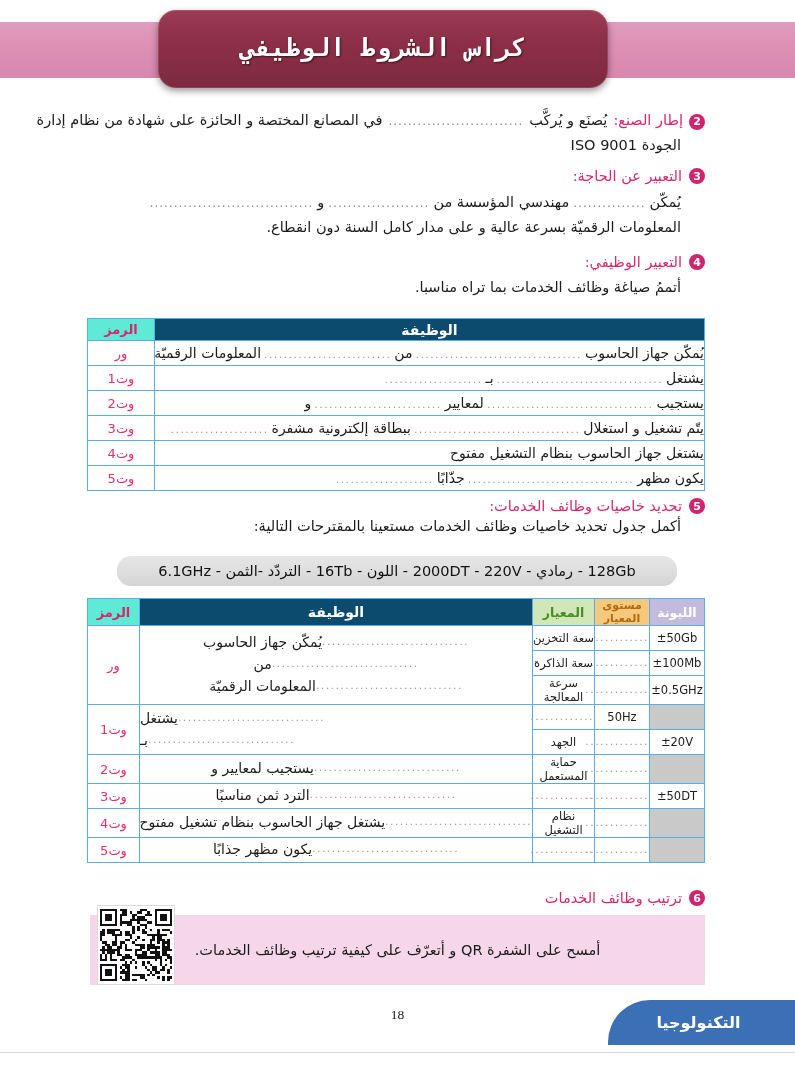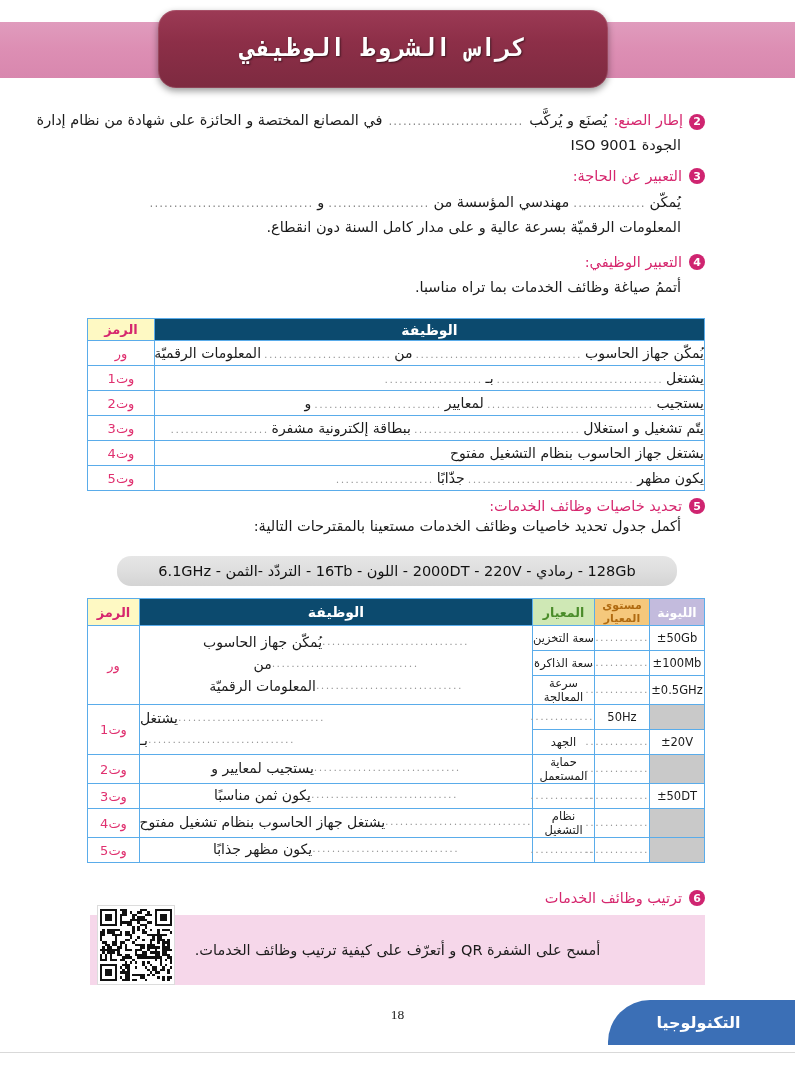--- a/index.html
+++ b/index.html
@@ -56,21 +56,21 @@
     font-size:11px; font-weight:bold; line-height:1;
     font-family:"DejaVu Sans","Liberation Sans",sans-serif;
   }
   .body-line { font-size:14.5px; color:#1b1b1b; line-height:1.75; }
   .dots { color:#8a8a8a; letter-spacing:1px; font-size:12px; }
 
   
   .tbl { position:absolute; border-collapse:collapse; table-layout:fixed; }
   .tbl td, .tbl th { border:1px solid #5aacea; padding:0; }
   .th-code {
-    background:#fef9c3; color:#d6276e; font-weight:bold;
+    background:#5eead4; color:#d6276e; font-weight:bold;
     font-size:13px; text-align:center; height:22px;
   }
   .th-func {
     background:#0c4a6e; color:#ffffff; font-weight:bold;
     font-size:14px; text-align:center; height:22px;
   }
   .th-crit { background:#cfe8b5; color:#4a8c2a; font-weight:bold; font-size:12.5px; text-align:center; height:22px;}
   .th-level{ background:#f5c87c; color:#b06a10; font-weight:bold; font-size:11px;  text-align:center; height:22px;}
   .th-flex { background:#c3bbdd; color:#ffffff; font-weight:bold; font-size:12.5px; text-align:center; height:22px;}
   .cell-code {
@@ -318,21 +318,21 @@
           <td rowspan="1" class="cell-func" style="text-align: center;">
             <div style="white-space: nowrap; line-height: 1.55;"><span class="dotfill">..............................</span><span>يستجيب  لمعايير  و</span></div>
           </td>
           <td rowspan="1" class="cell-code">وت2</td>
         </tr>
         <tr>
           <td class="cell-sm" style="height: 25px;">±50DT</td>
           <td class="cell-sm"><span class="dotfill">.............</span></td>
           <td class="cell-sm"><span class="dotfill">.............</span></td>
           <td rowspan="1" class="cell-func" style="text-align: center;">
-            <div style="white-space: nowrap; line-height: 1.55;"><span class="dotfill">..............................</span><span>يكون ثمن  مناسبًا</span></div>
+            <div style="white-space: nowrap; line-height: 1.55;"><span class="dotfill">..............................</span><span>الترد ثمن  مناسبًا</span></div>
           </td>
           <td rowspan="1" class="cell-code">وت3</td>
         </tr>
         <tr>
           <td class="cell-sm cell-gray" style="height: 25px;"></td>
           <td class="cell-sm"><span class="dotfill">.............</span></td>
           <td class="cell-sm">نظام التشغيل</td>
           <td rowspan="1" class="cell-func" style="text-align: center;">
             <div style="white-space: nowrap; line-height: 1.55;"><span class="dotfill">..............................</span><span>يشتغل جهاز الحاسوب بنظام تشغيل مفتوح</span></div>
           </td>

